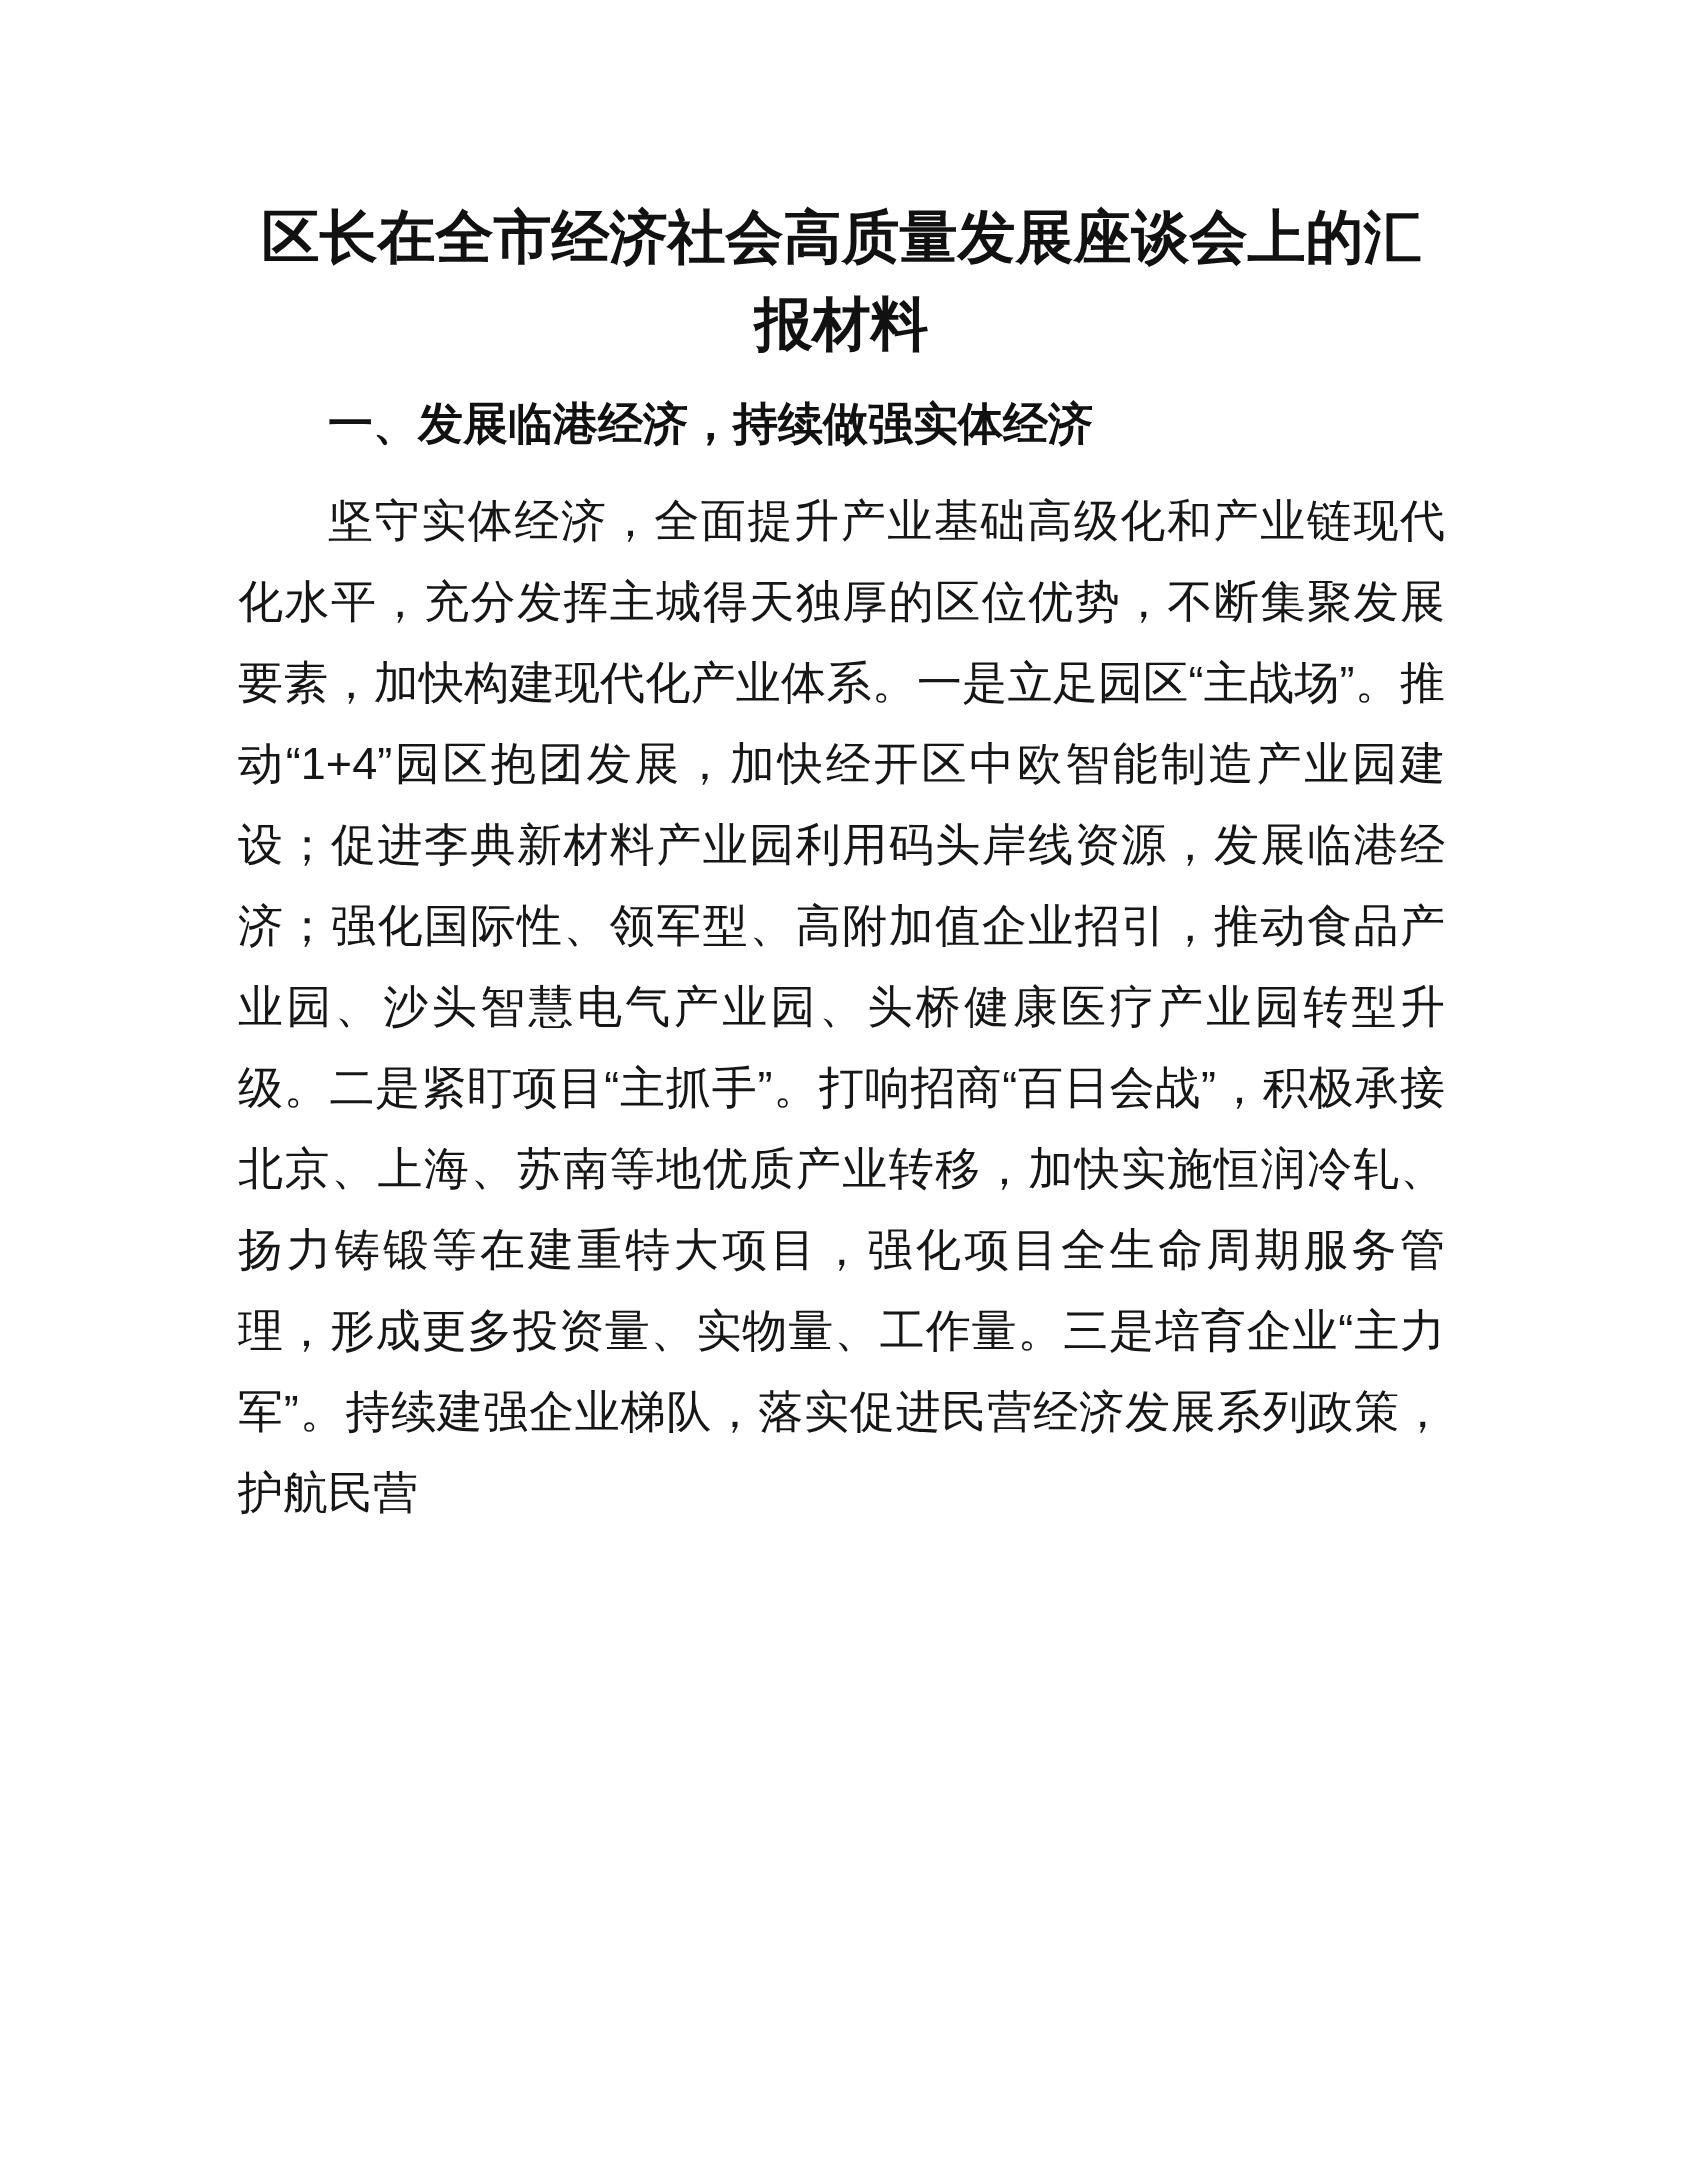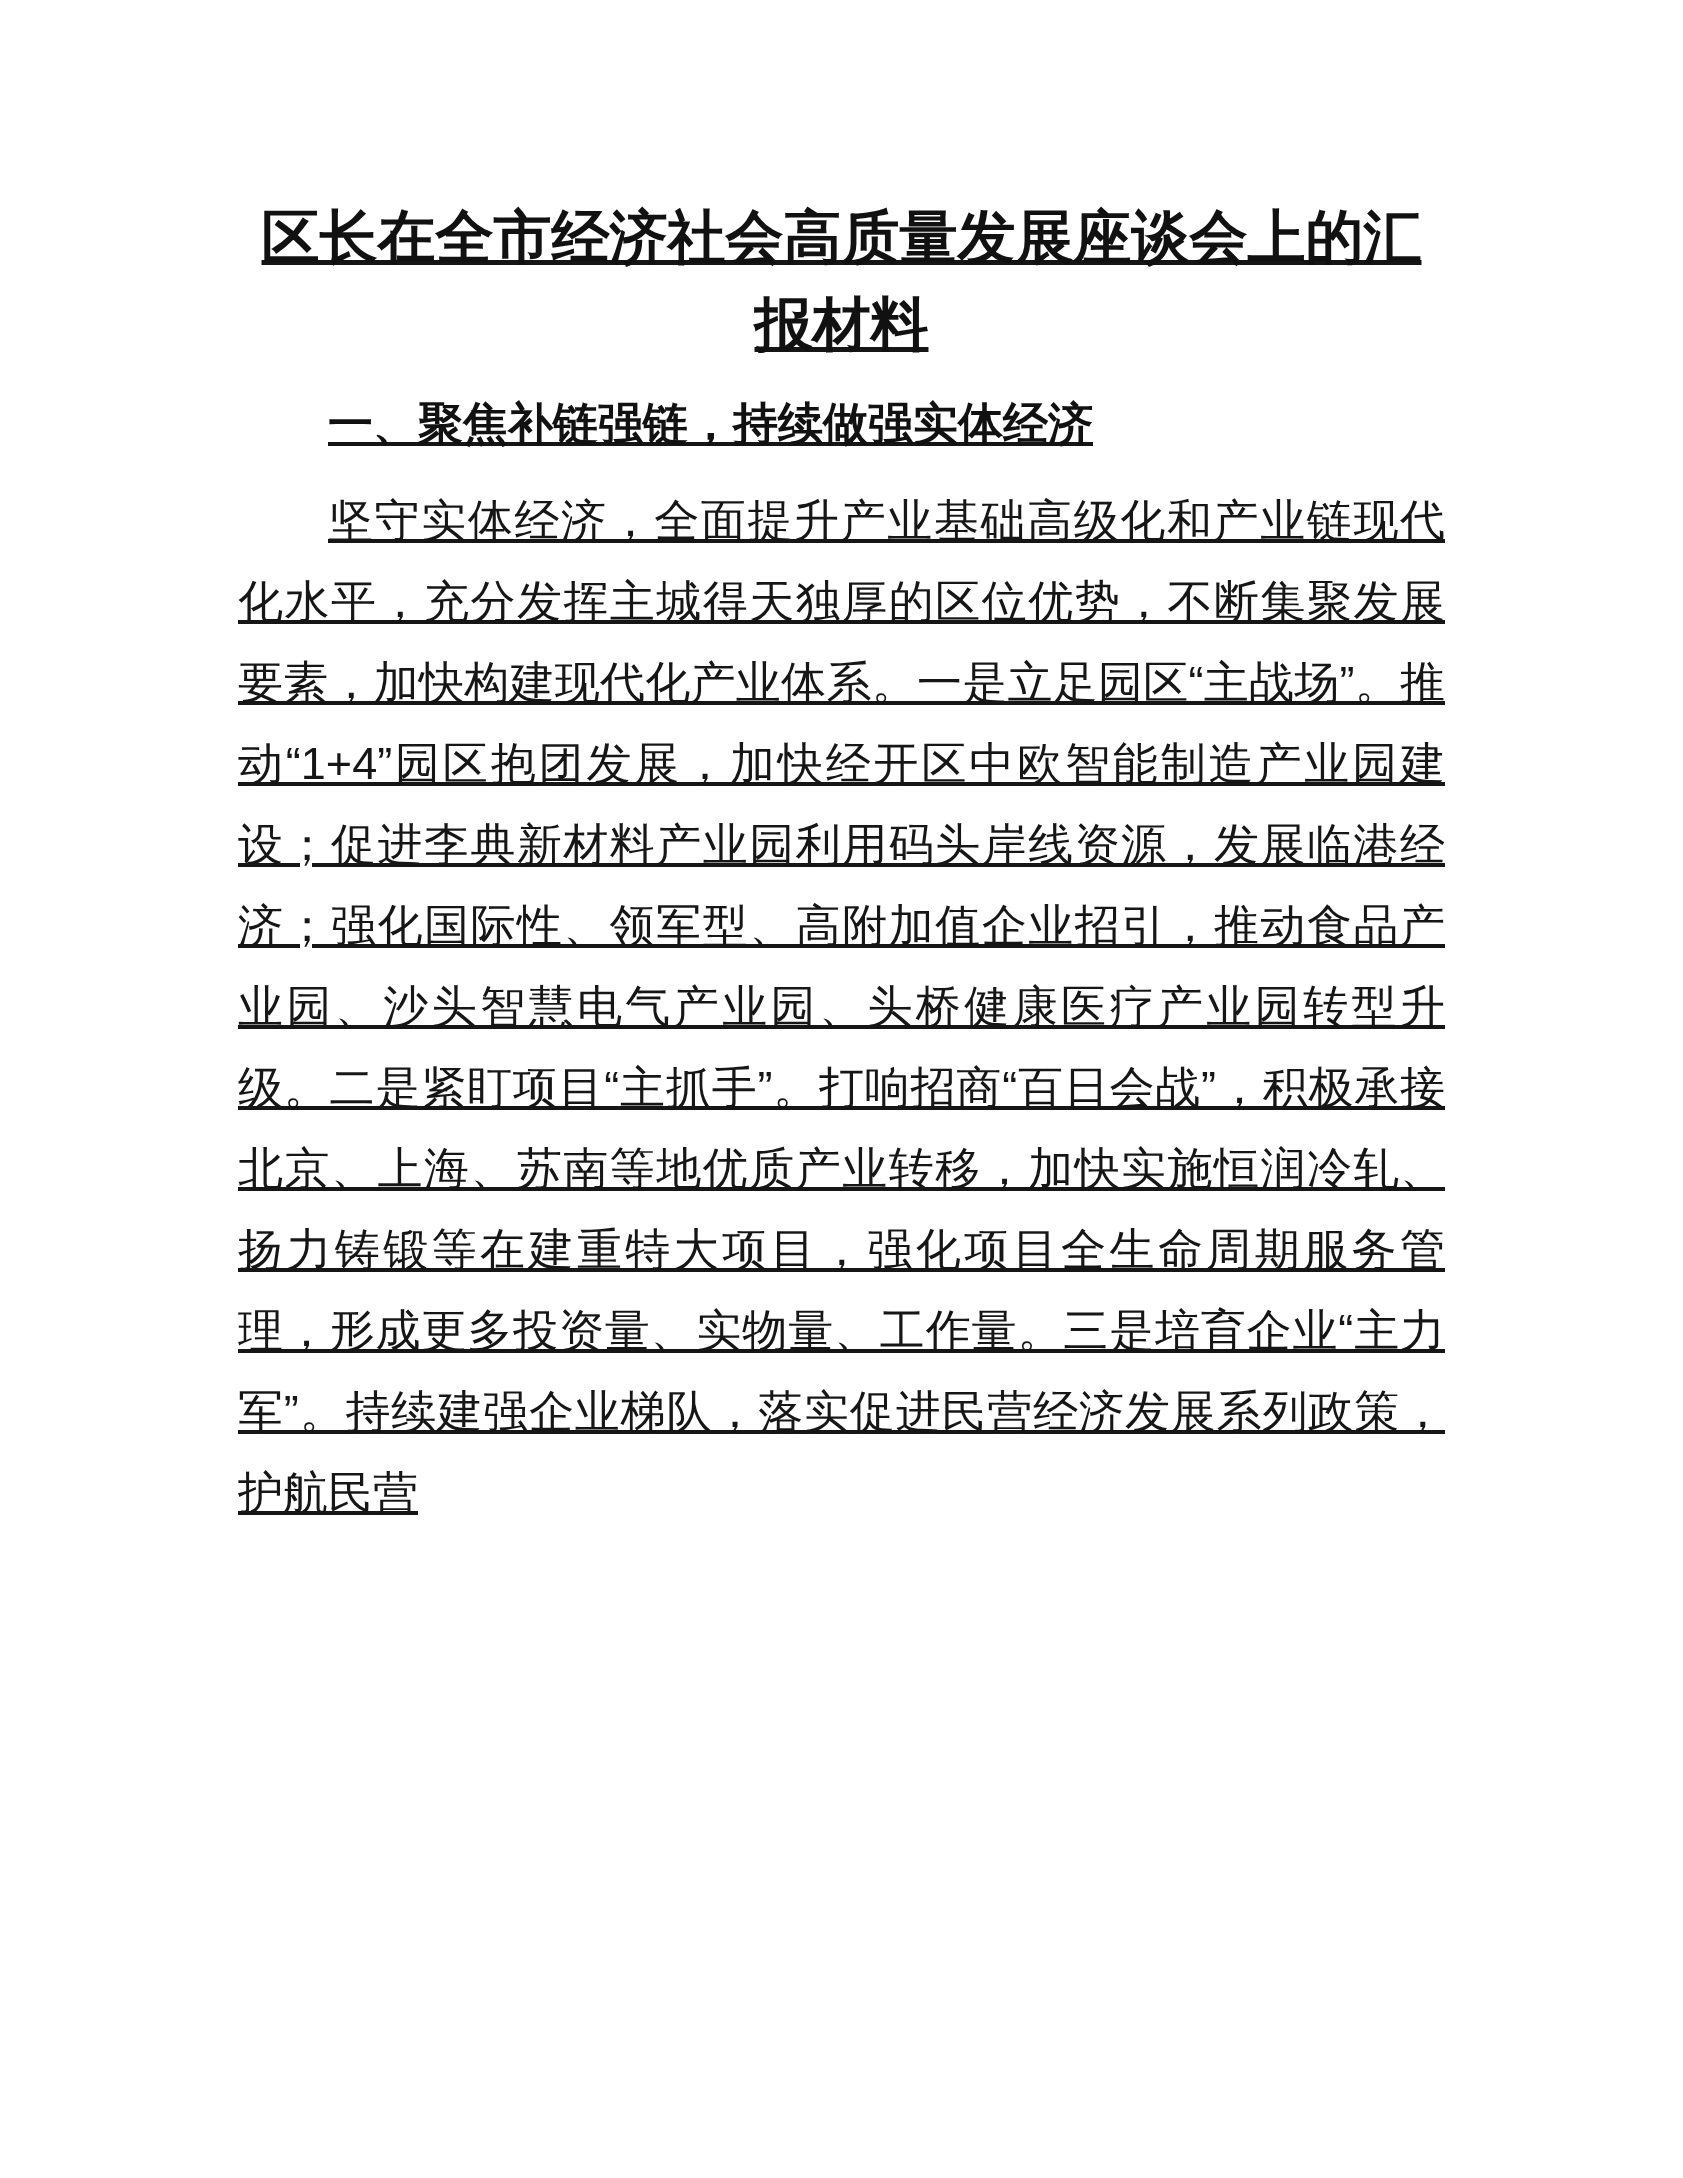--- a/index.html
+++ b/index.html
@@ -13,21 +13,20 @@
     color: #151515;
     font-family: "Liberation Sans", sans-serif;
     overflow: hidden;
   }
   .page {
     box-sizing: border-box;
     width: 1683px;
     height: 2178px;
     padding: 193px 238px 0 238px;
     overflow: hidden;
-    text-decoration: underline;
   }
   .doc-title {
     margin: 0 0 16px 0;
     font-size: 58px;
     line-height: 87px;
     font-weight: 700;
     text-align: center;
     color: #111111;
   }
   .block {
@@ -45,17 +44,17 @@
     color: #111111;
   }
 </style>
 </head>
 <body style="background: rgb(255, 255, 255); color: rgb(22, 22, 22);">
 
 <div class="page">
   <h1 class="doc-title">区长在全市经济社会高质量发展座谈会上的汇报材料</h1>
 
 
-  <p class="block heading">一、聚焦补链强链，持续做强实体经济</p>
+  <p class="block heading">一、发展临港经济，持续做强实体经济</p>
 
   <p class="block">坚守实体经济，全面提升产业基础高级化和产业链现代化水平，充分发挥主城得天独厚的区位优势，不断集聚发展要素，加快构建现代化产业体系。一是立足园区“主战场”。推动“1+4”园区抱团发展，加快经开区中欧智能制造产业园建设；促进李典新材料产业园利用码头岸线资源，发展临港经济；强化国际性、领军型、高附加值企业招引，推动食品产业园、沙头智慧电气产业园、头桥健康医疗产业园转型升级。二是紧盯项目“主抓手”。打响招商“百日会战”，积极承接北京、上海、苏南等地优质产业转移，加快实施恒润冷轧、扬力铸锻等在建重特大项目，强化项目全生命周期服务管理，形成更多投资量、实物量、工作量。三是培育企业“主力军”。持续建强企业梯队，落实促进民营经济发展系列政策，护航民营</p>
 </div>
 
 
 </body></html>

